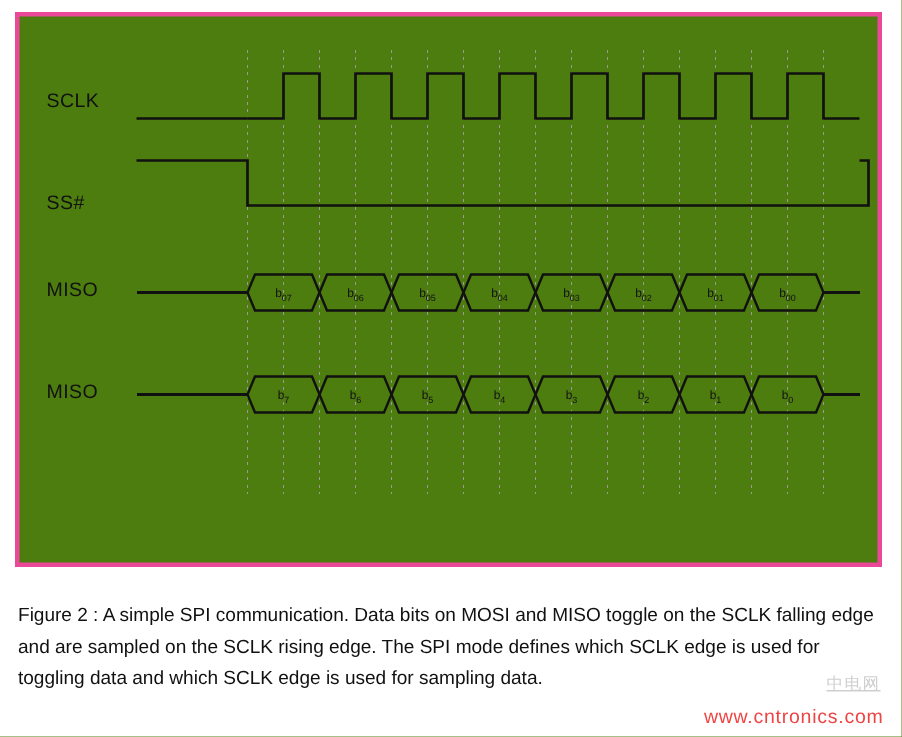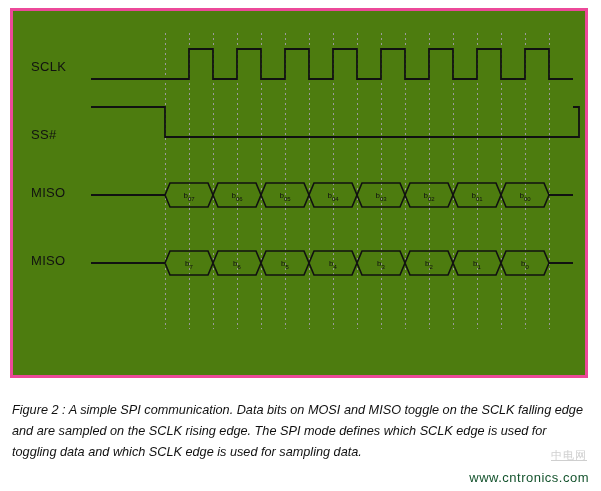--- a/index.html
+++ b/index.html
@@ -28,28 +28,27 @@
     white-space:nowrap;
   }
   #caption{
     position:absolute;
     left:12px;
     top:400px;
     width:572px;
     font-size:12.7px;
     line-height:21px;
     color:#111;
-    font-style:italic;
   }
   #watermark{
     position:absolute;
     right:12px;
     bottom:6px;
     font-size:13px;
-    color:#14532d;
+    color:#ef4444;
     letter-spacing:0.5px;
     font-family:"Liberation Sans", sans-serif;
   }
   #watermark-cn{
     position:absolute;
     right:14px;
     bottom:28px;
     font-size:11px;
     color:#cfcfcf;
     letter-spacing:1px;

